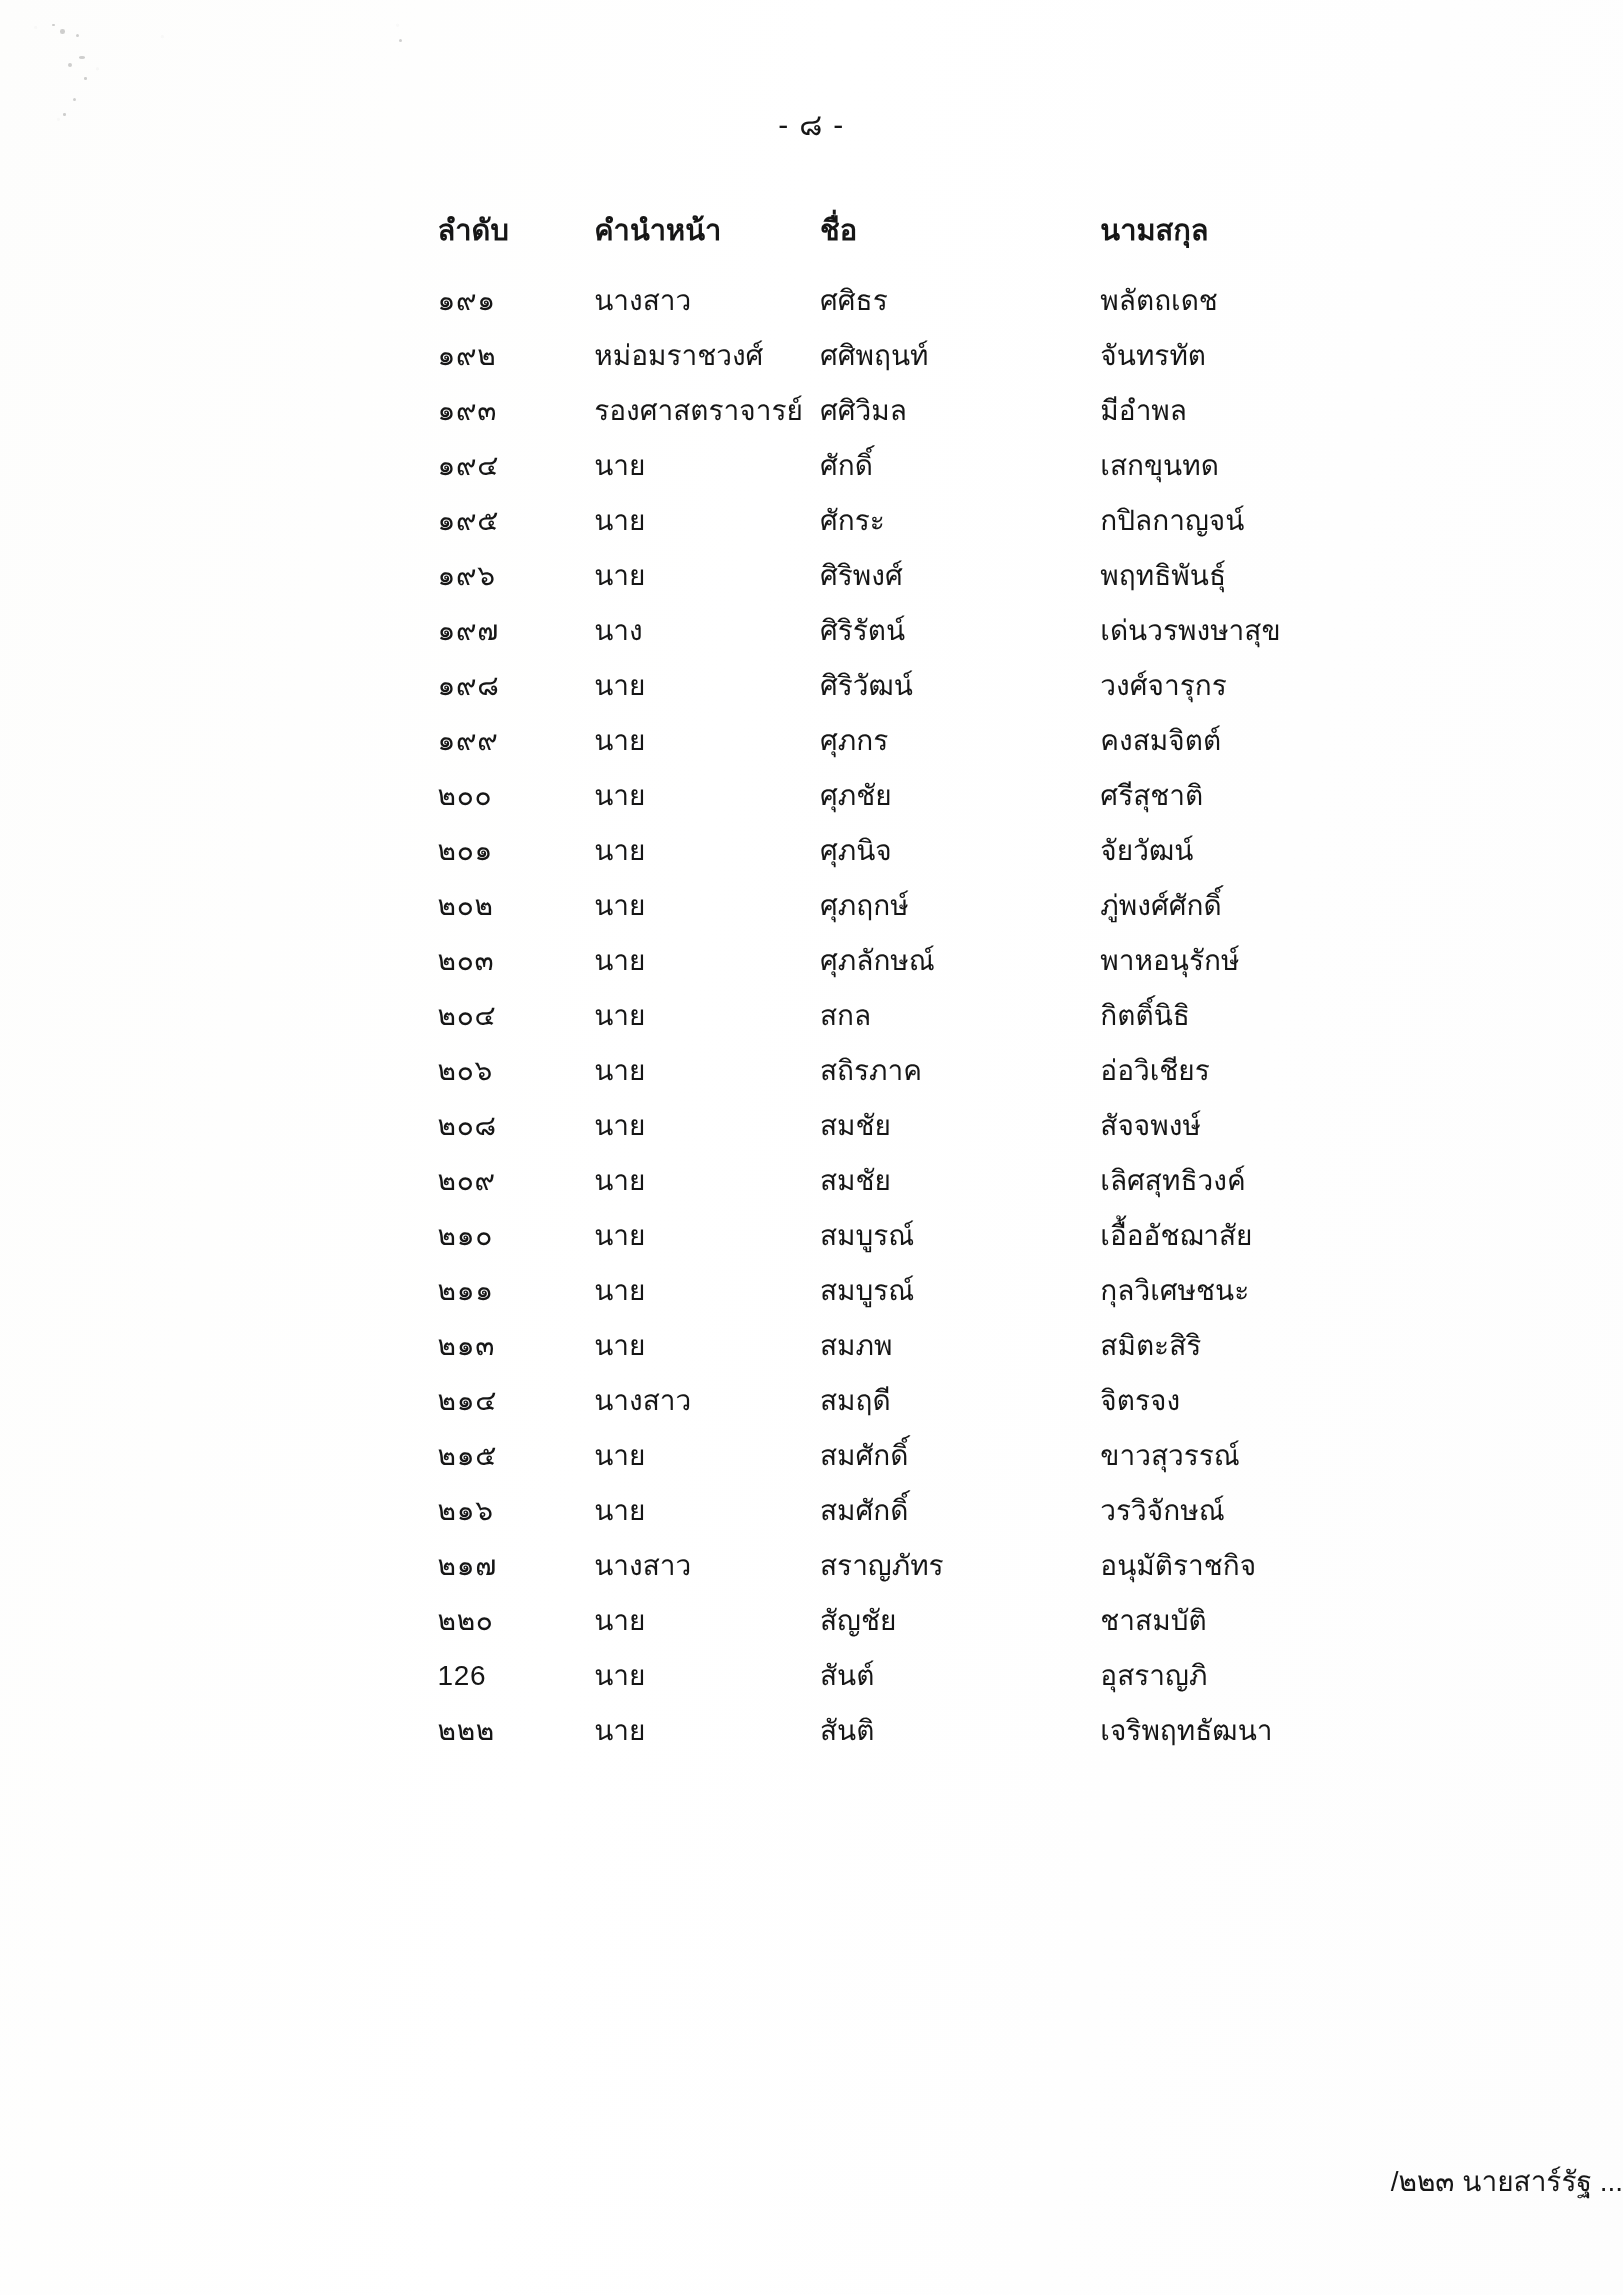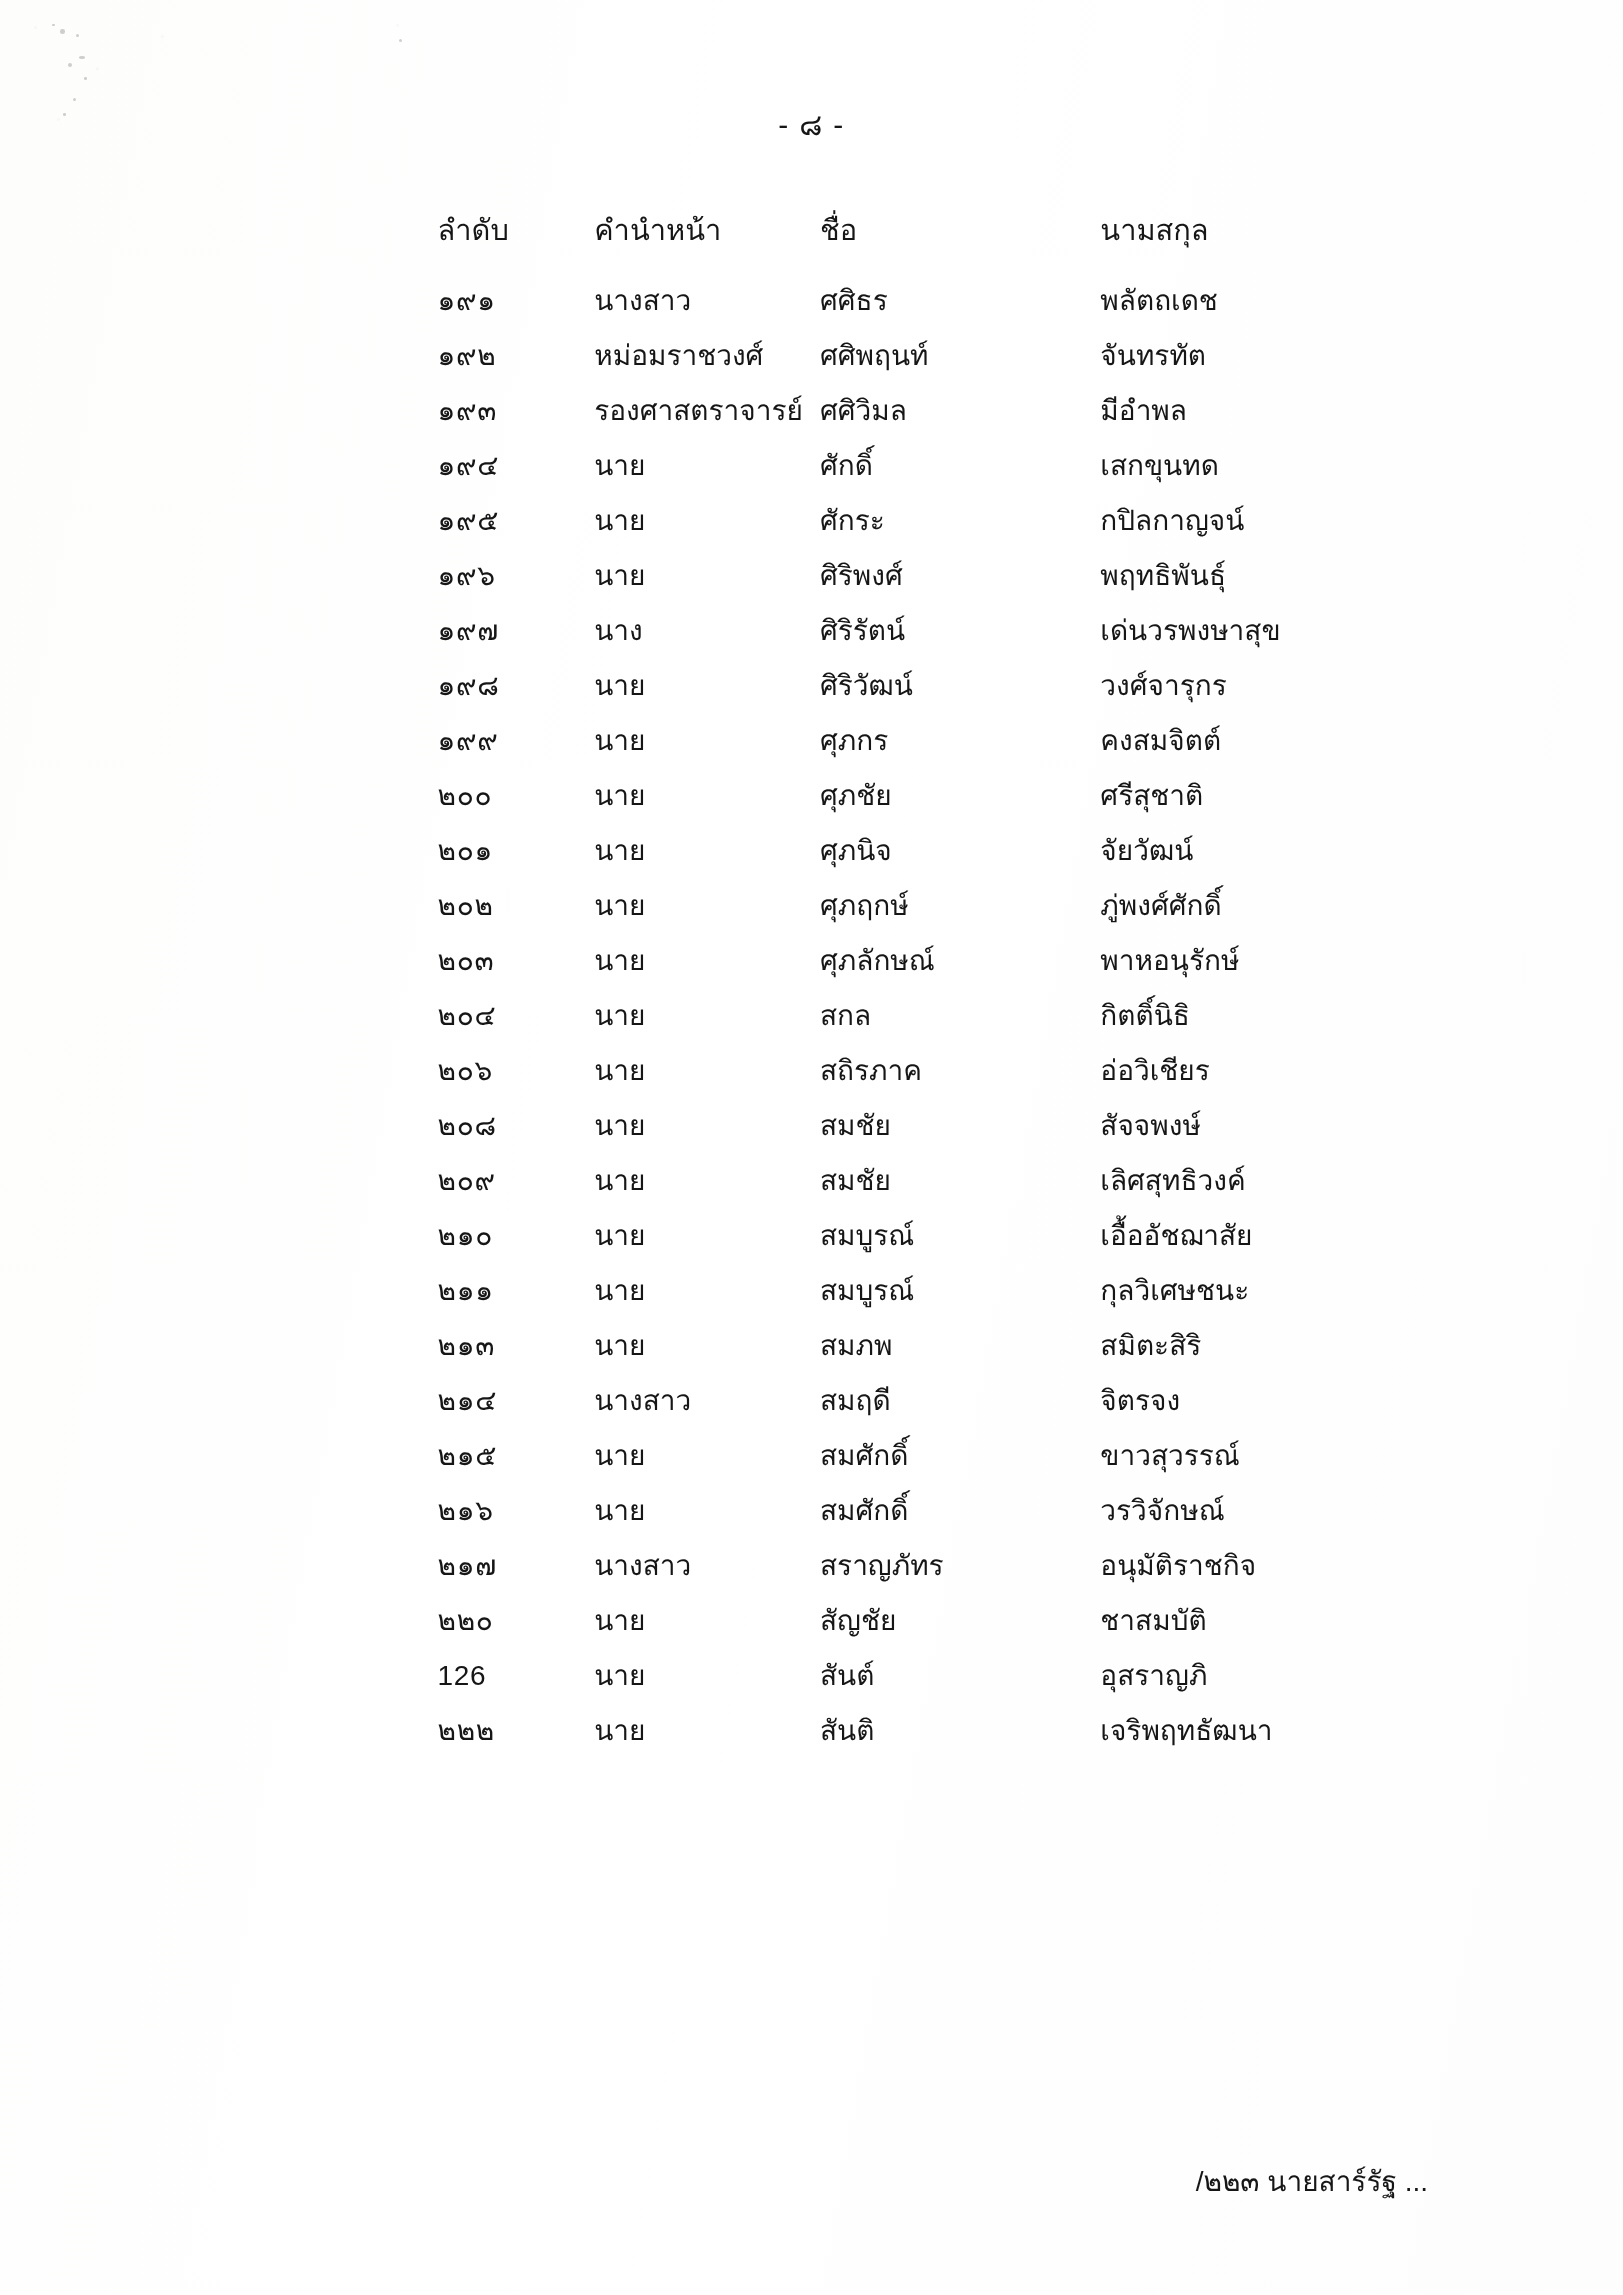--- a/index.html
+++ b/index.html
@@ -68,36 +68,36 @@
     vertical-align: baseline;
     text-align: left;
     font-weight: normal;
     font-size: 28px;
     line-height: 1.0;
   }
 
   .name-table thead th {
     height: 71px;
     font-size: 29px;
+    font-weight: bold;
   }
 
   .name-table tbody td {
     height: 55px;
     font-size: 28px;
   }
 
   .cell-no { letter-spacing: 0.7px; }
 
   
   .catchline {
     position: absolute;
     top: 2168px;
     left: 0;
     width: 1623px;
-    padding-right: 195px;
     box-sizing: border-box;
     text-align: right;
     font-size: 28px;
     line-height: 1;
   }
 
   
   .speck {
     position: absolute;
     background: rgba(40, 40, 40, 0.22);

